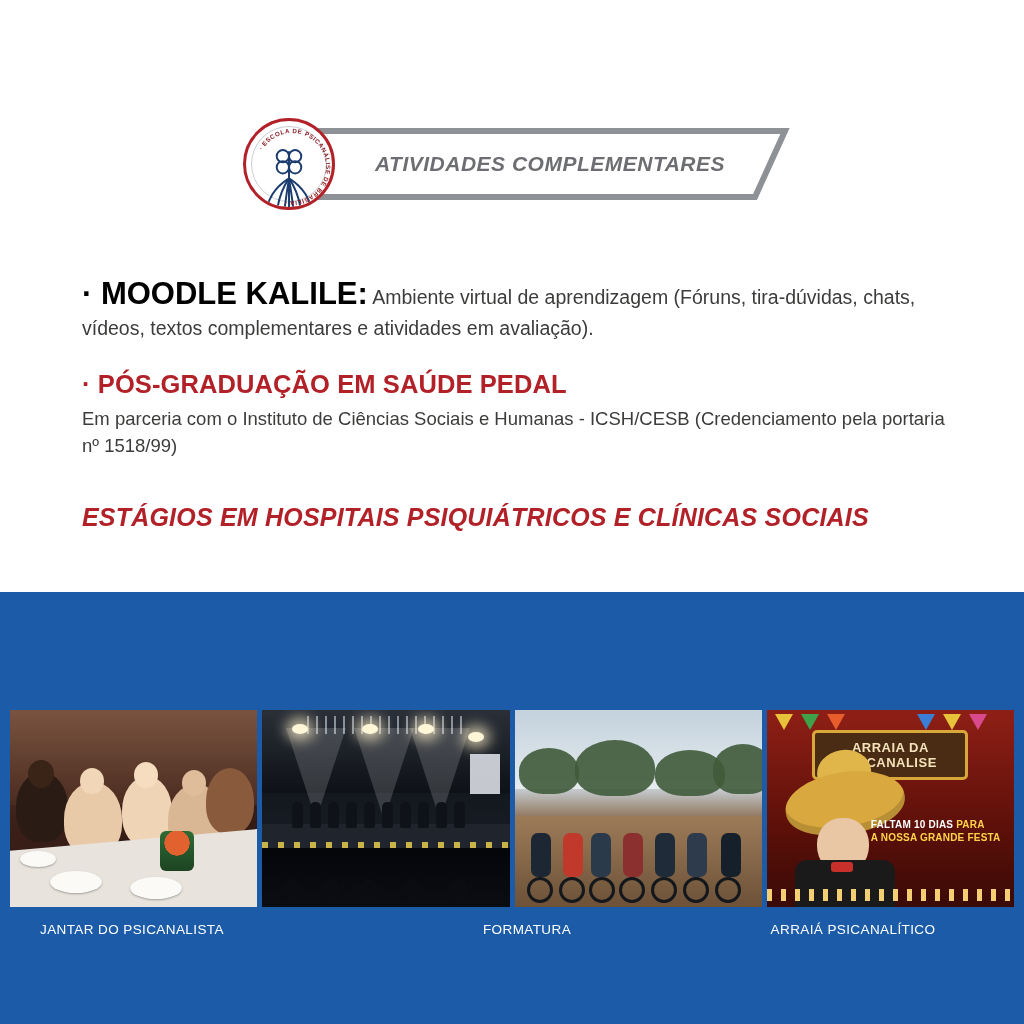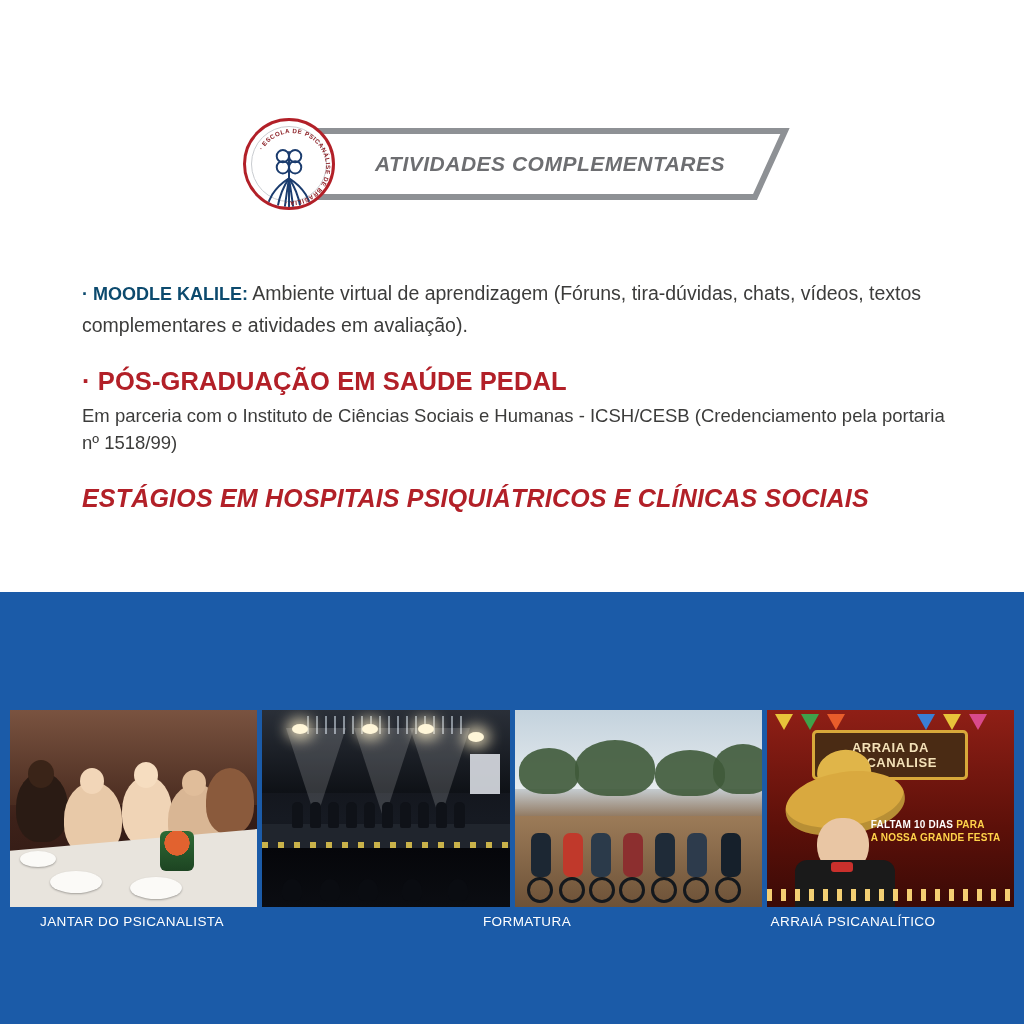--- a/index.html
+++ b/index.html
@@ -96,44 +96,44 @@
     top: 278px;
     left: 82px;
     width: 880px;
   }
   .para {
     color: #3c3c3b;
     font-size: 19.5px;
     line-height: 31px;
   }
   .bullet-title {
-    color: #0c4a6e;
+    color: #000000;
     font-weight: bold;
-    font-size: 18px;
+    font-size: 31px;
   }
   .sub-head {
     color: #b22028;
     font-weight: bold;
     font-size: 25.5px;
     margin-top: 26px;
     letter-spacing: 0.1px;
   }
   .sub-body {
     color: #3c3c3b;
     font-size: 18.5px;
     line-height: 27px;
     margin-top: 6px;
     max-width: 870px;
   }
   .emphasis {
     color: #b22028;
     font-weight: bold;
     font-style: italic;
     font-size: 25px;
-    margin-top: 28px;
+    margin-top: 44px;
     letter-spacing: 0.2px;
   }
 
   
   .events {
     position: absolute;
     left: 0;
     top: 592px;
     width: 1024px;
     height: 432px;
@@ -166,21 +166,21 @@
     overflow: hidden;
   }
   .thumb {
     position: absolute;
     inset: 0;
     overflow: hidden;
     text-decoration: underline;
   }
   .caption-row {
     position: absolute;
-    top: 312px;
+    top: 320px;
     left: 10px;
     width: 1004px;
     display: flex;
     gap: 4px;
   }
   .caption {
     flex: 1 1 0;
     color: #ffffff;
     font-size: 13.5px;
     letter-spacing: 0.4px;

